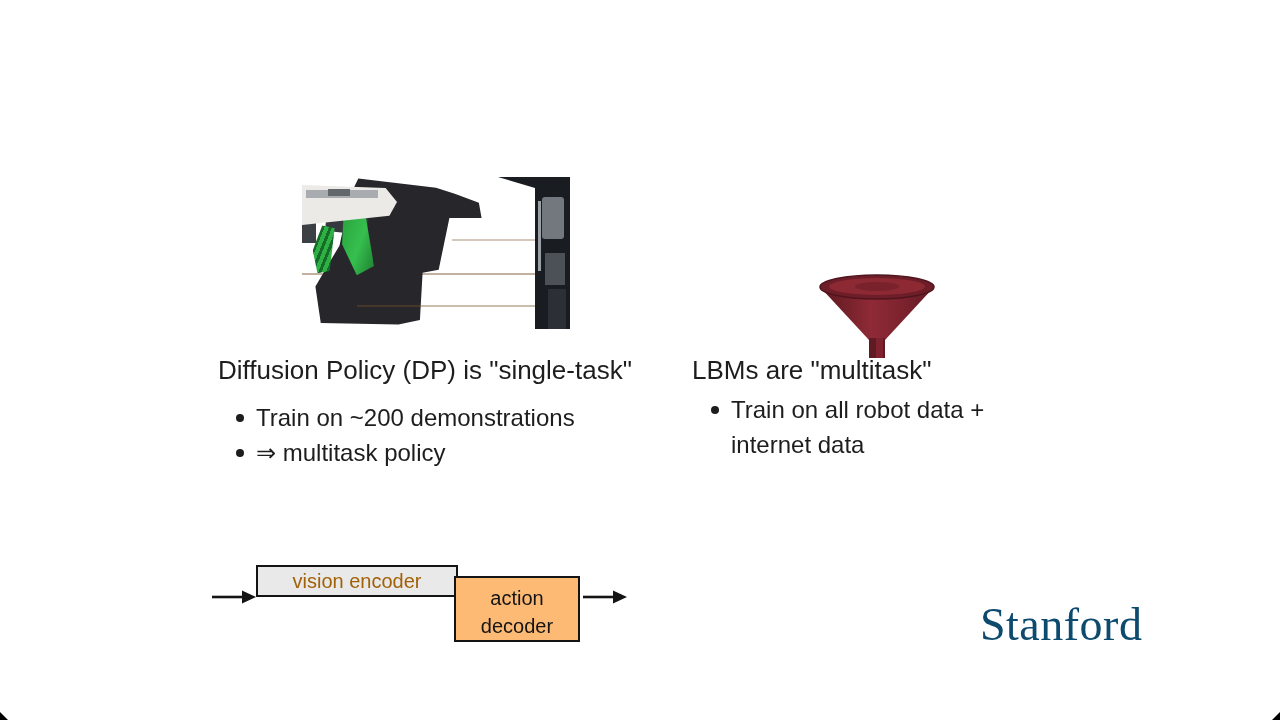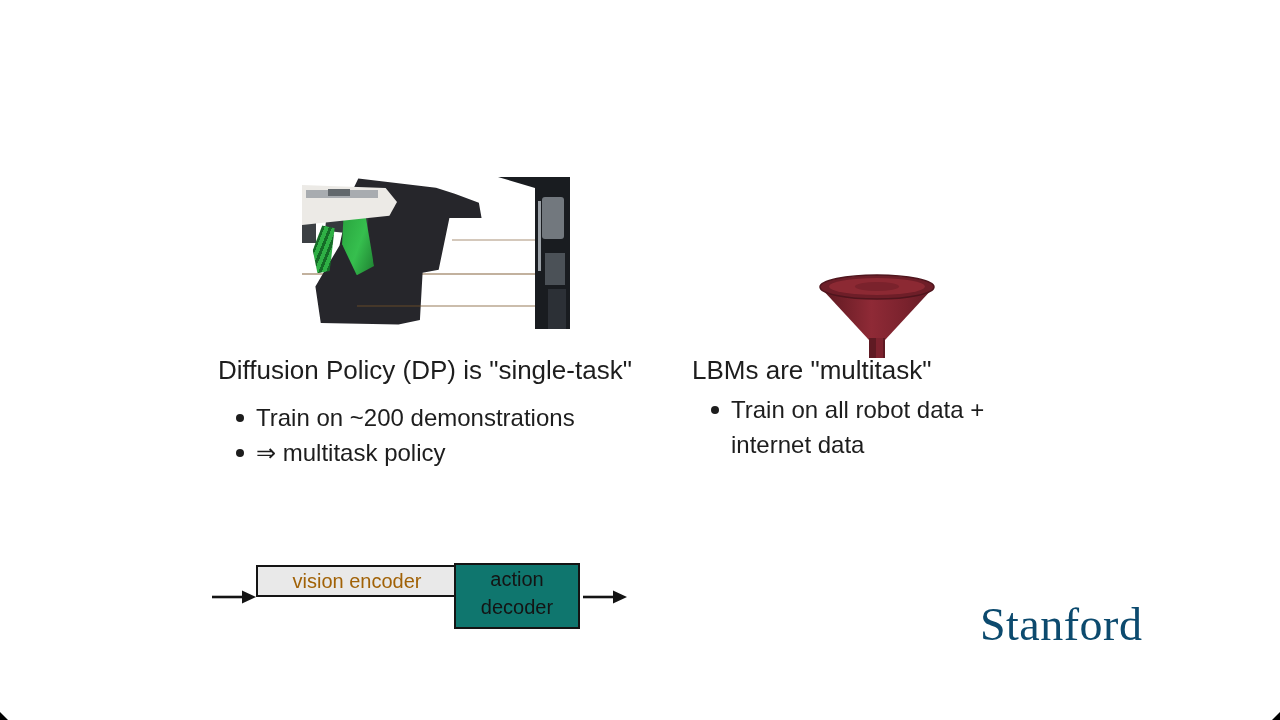--- a/index.html
+++ b/index.html
@@ -68,23 +68,23 @@
   
   .diagram{position:absolute;left:208px;top:560px;width:422px;height:74px;}
   .diagram-arrows{position:absolute;left:0;top:0;width:422px;height:74px;}
   .encoder-stack{
     position:absolute;left:48px;top:5px;width:198px;
     border:2px solid #141414;background:#e9e9e9;
   }
   .encoder-row{height:28px;line-height:28px;text-align:center;font-size:20px;color:#a16207;white-space:nowrap;}
   .encoder-row + .encoder-row{border-top:2px solid #141414;}
   .decoder-box{
-    position:absolute;left:246px;top:3px;width:122px;height:62px;
-    border:2px solid #141414;background:#0f766e;
-    display:flex;flex-direction:column;justify-content:flex-start;text-align:center;
+    position:absolute;left:246px;top:16px;width:122px;height:62px;
+    border:2px solid #141414;background:#fdba74;
+    display:flex;flex-direction:column;justify-content:flex-end;text-align:center;
   }
   .decoder-line{font-size:20px;line-height:28px;color:#141414;}
 
   
   .stanford{
     position:absolute;left:980px;top:600px;
     font-family:"Liberation Serif","DejaVu Serif",serif;
     font-size:46px;line-height:50px;color:#0c4a6e;letter-spacing:.5px;
   }
 

